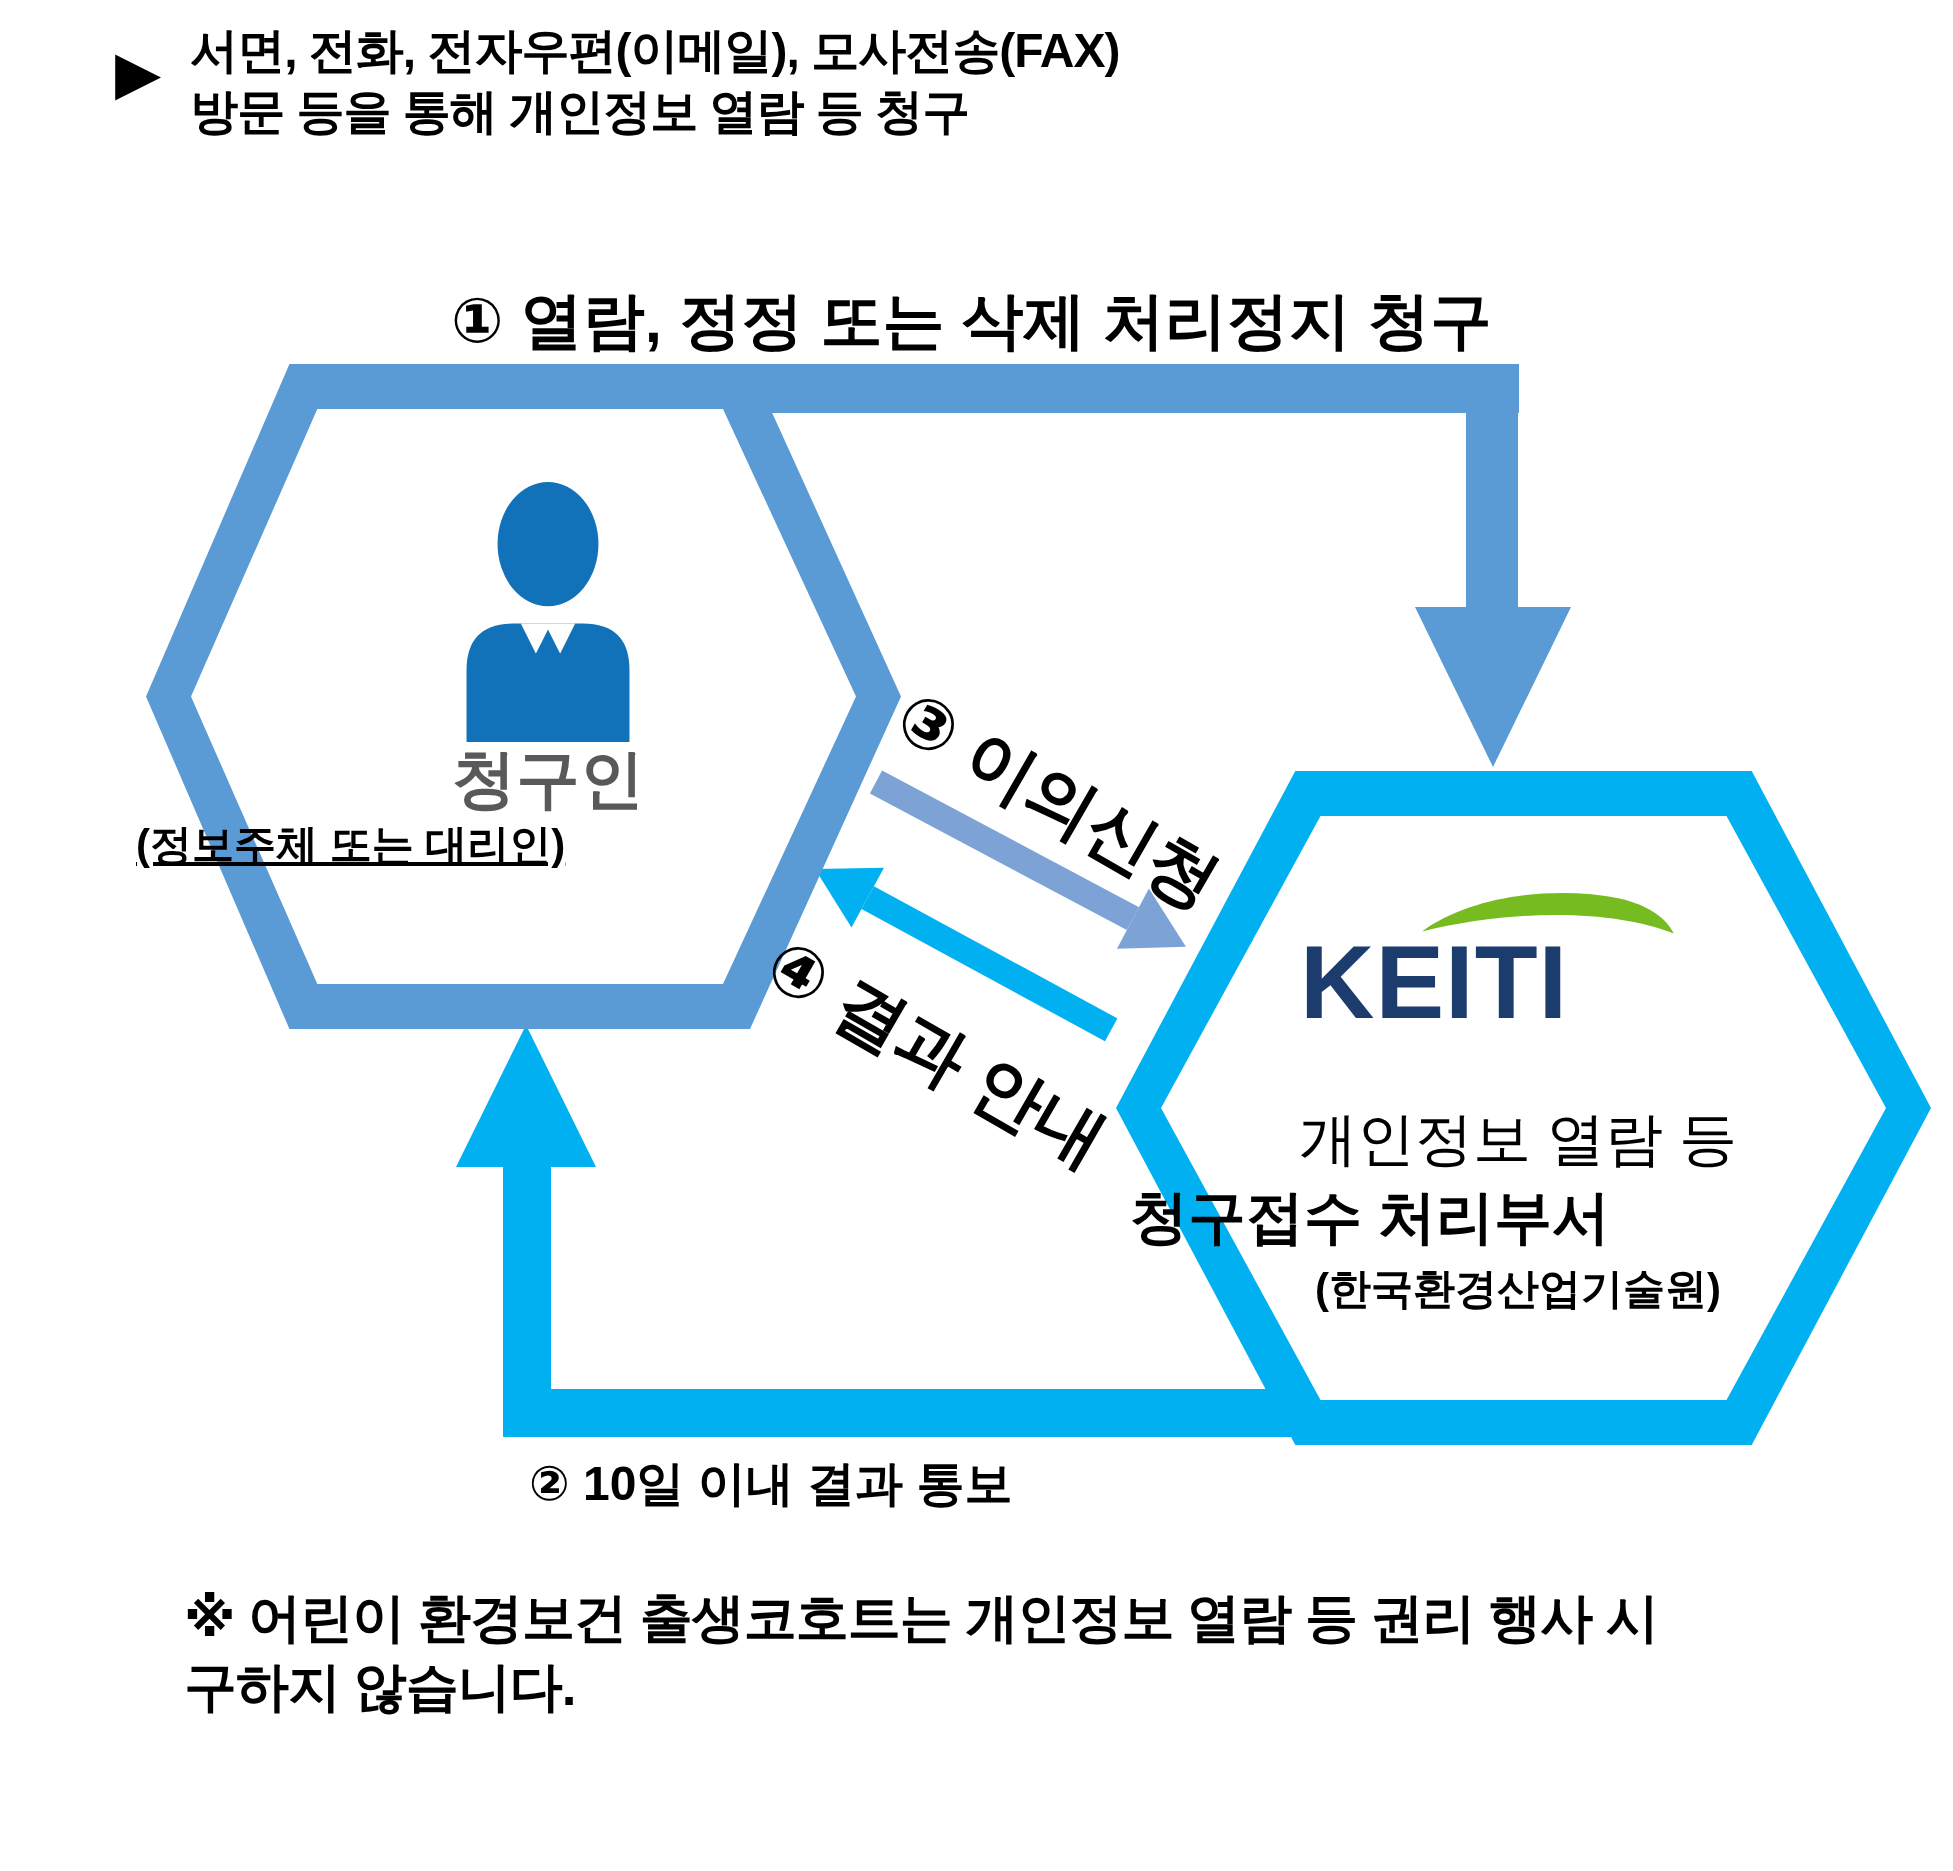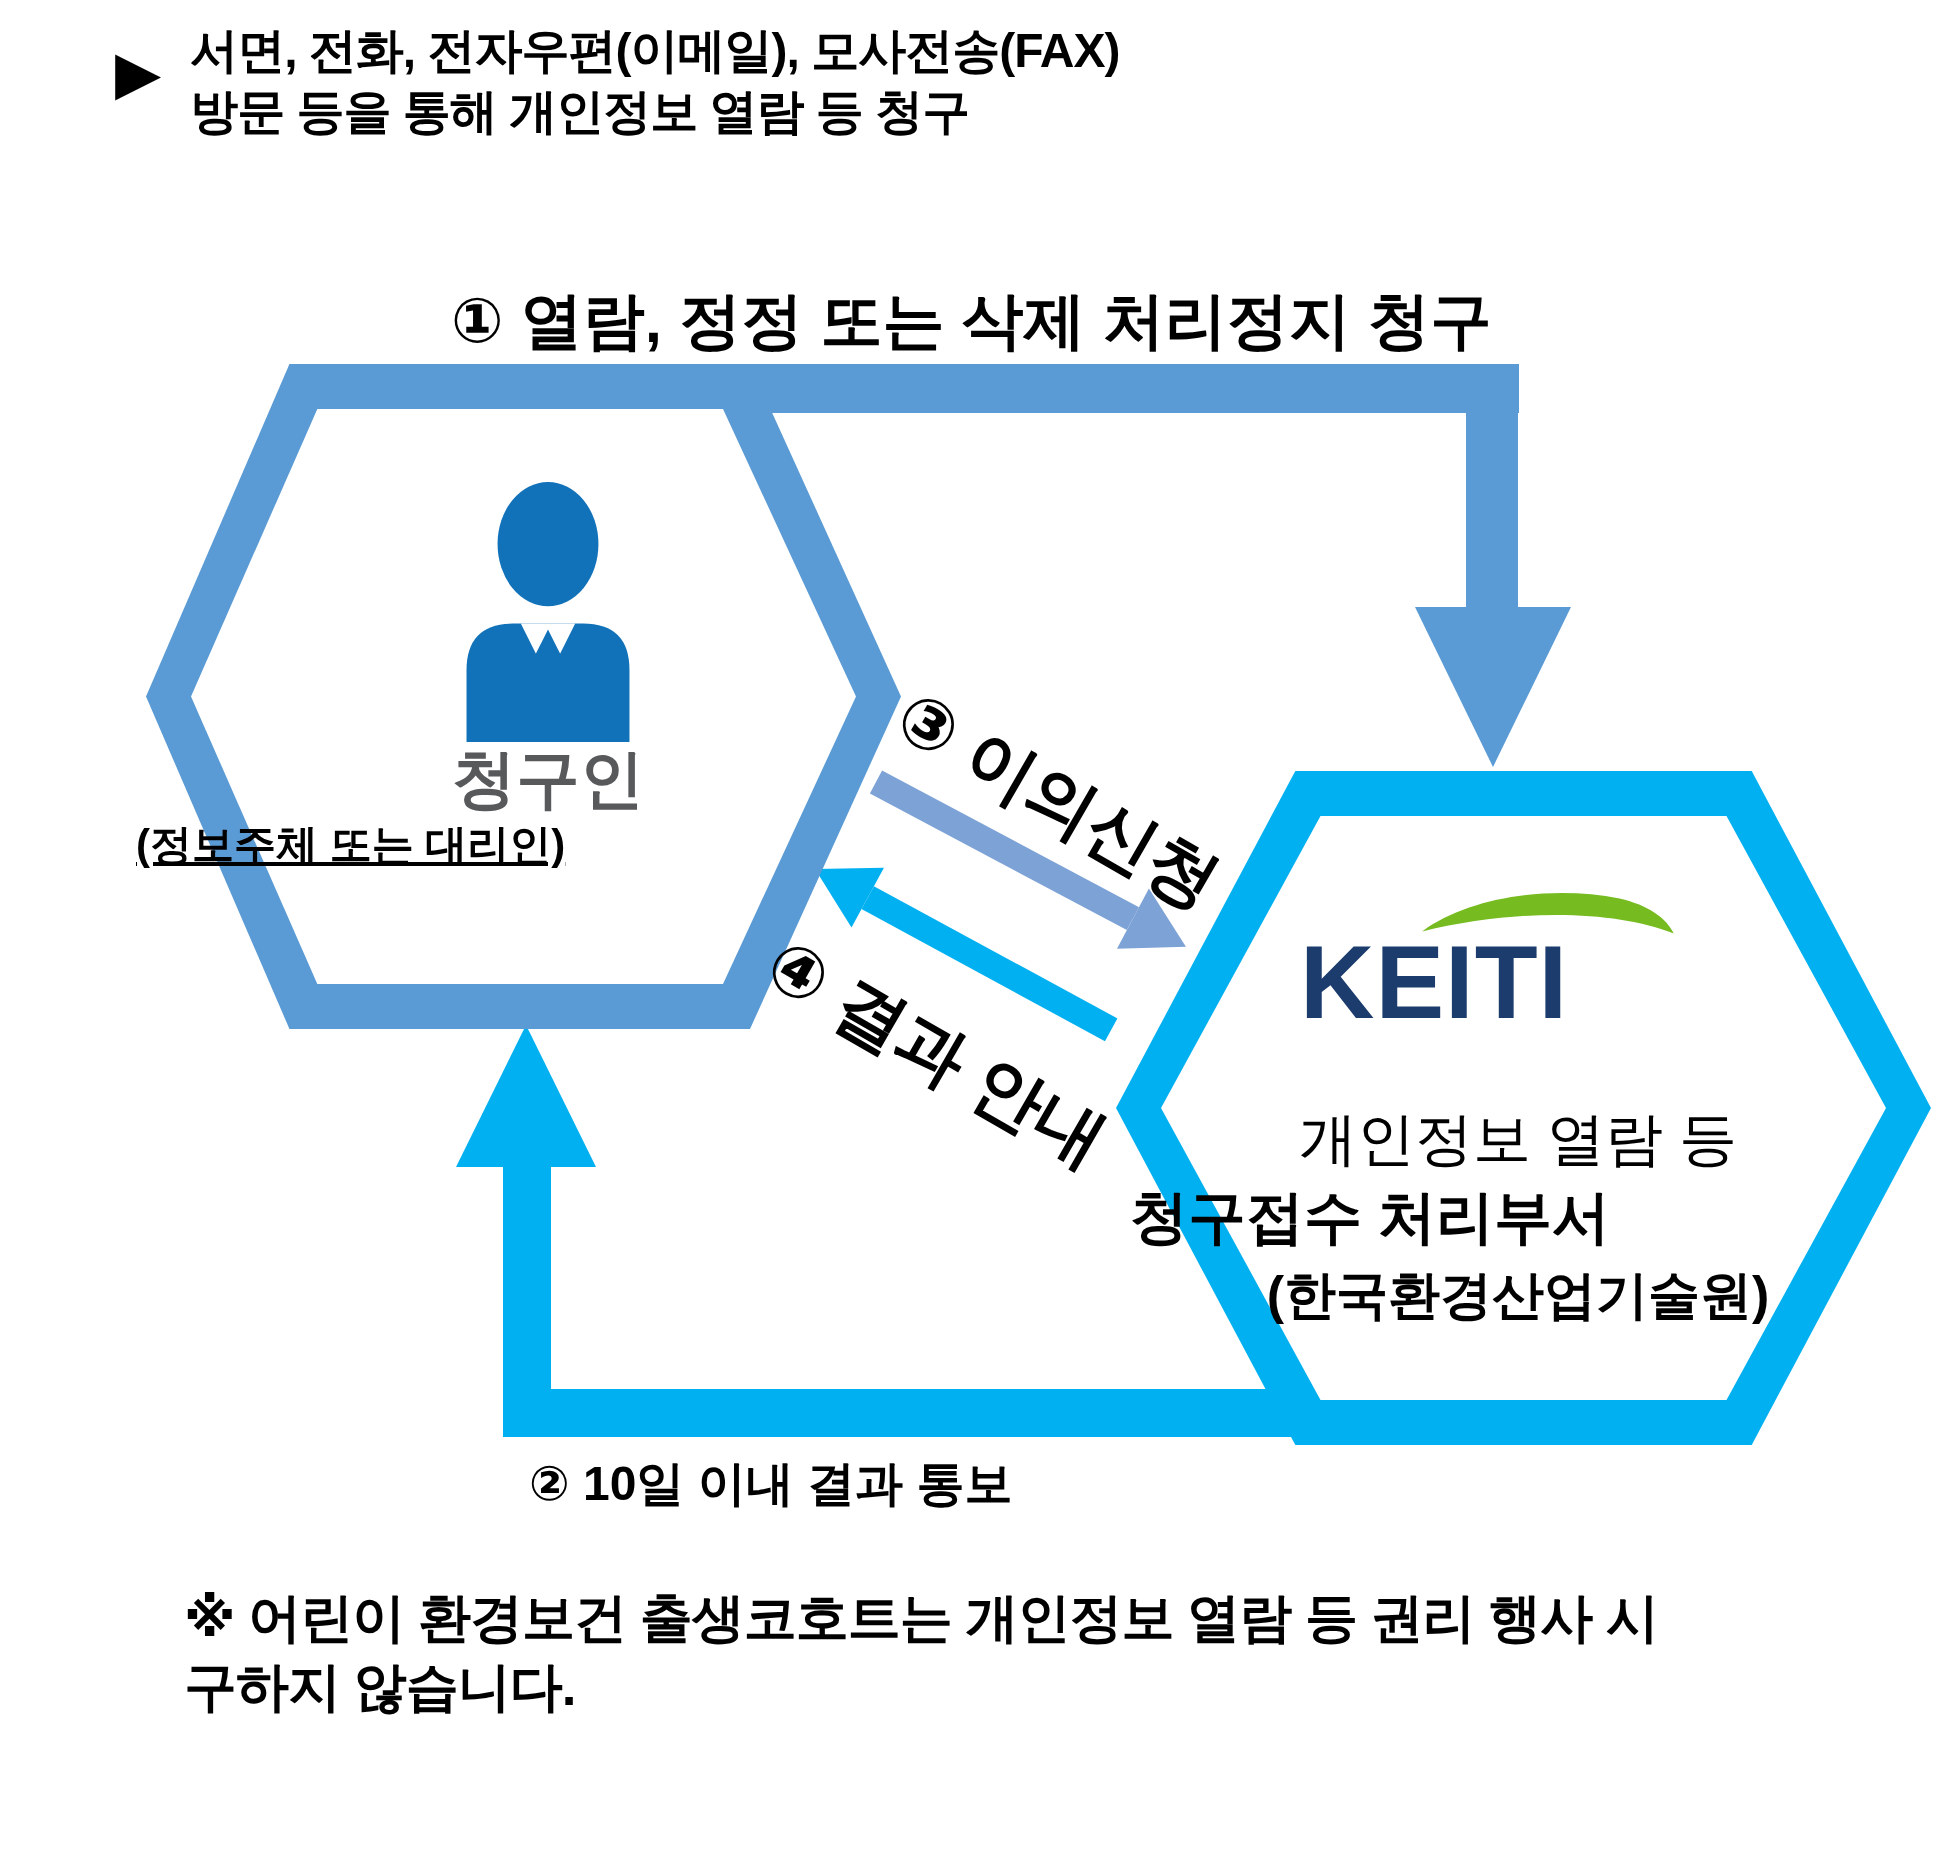--- a/index.html
+++ b/index.html
@@ -33,21 +33,21 @@
   .person-icon{left:451px;top:480px;width:194px;height:262px;}
   .requester-title{left:354px;top:736px;width:388px;text-align:center;
     font-size:64px;font-weight:700;color:#58595B;}
   .requester-subtitle{left:136px;top:817px;width:825px;text-align:left;
     font-size:42px;font-weight:700;color:#000;text-decoration:underline;}
   .keiti-logo{left:1300px;top:885px;width:437px;text-align:left;}
   .keiti-leaf{display:block;margin:0 auto -13.6px 116px;}
   .keiti-text{font-size:103px;font-weight:700;color:#1B3C6D;letter-spacing:1px;line-height:1;}
   .proc-line1{left:1130px;top:1101px;width:776px;text-align:center;font-size:58px;font-weight:400;}
   .proc-line2{left:1130px;top:1179px;width:776px;text-align:left;font-size:58px;font-weight:700;}
-  .proc-line3{left:1130px;top:1261px;width:776px;text-align:center;font-size:52px;font-weight:700;}
+  .proc-line3{left:1130px;top:1261px;width:776px;text-align:center;font-size:42px;font-weight:700;}
   
   .arrowpart{position:absolute;z-index:2;}
   .s1-h{left:602px;top:364px;width:917px;height:49px;background:#5B9BD5;}
   .s1-v{left:1466px;top:364px;width:52px;height:247px;background:#5B9BD5;}
   .s1-head{left:1415px;top:607px;width:0;height:0;
     border-left:78px solid transparent;border-right:78px solid transparent;
     border-top:160px solid #5B9BD5;}
   .s2-h{left:503px;top:1389px;width:842px;height:48px;background:#00B0F0;}
   .s2-v{left:503px;top:1163px;width:48px;height:233px;background:#00B0F0;}
   .s2-head{left:456px;top:1025px;width:0;height:0;

